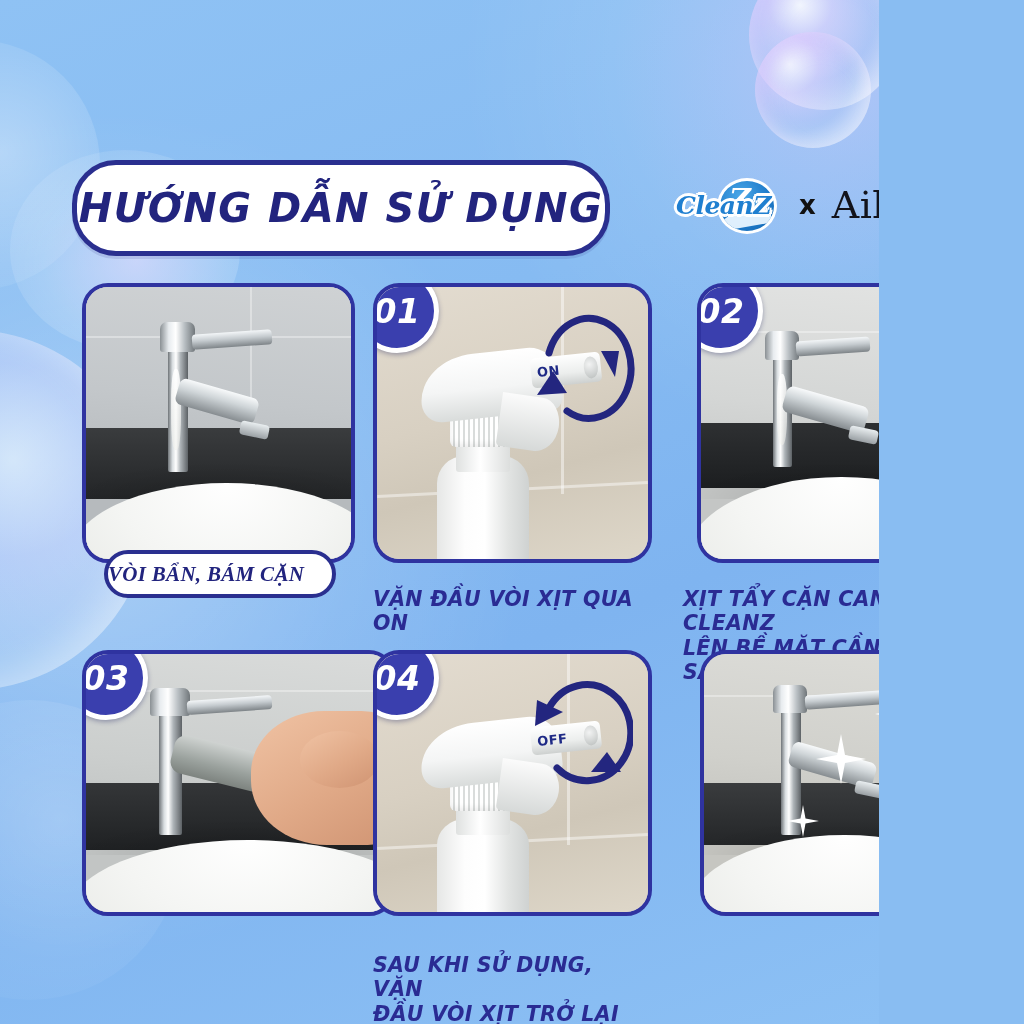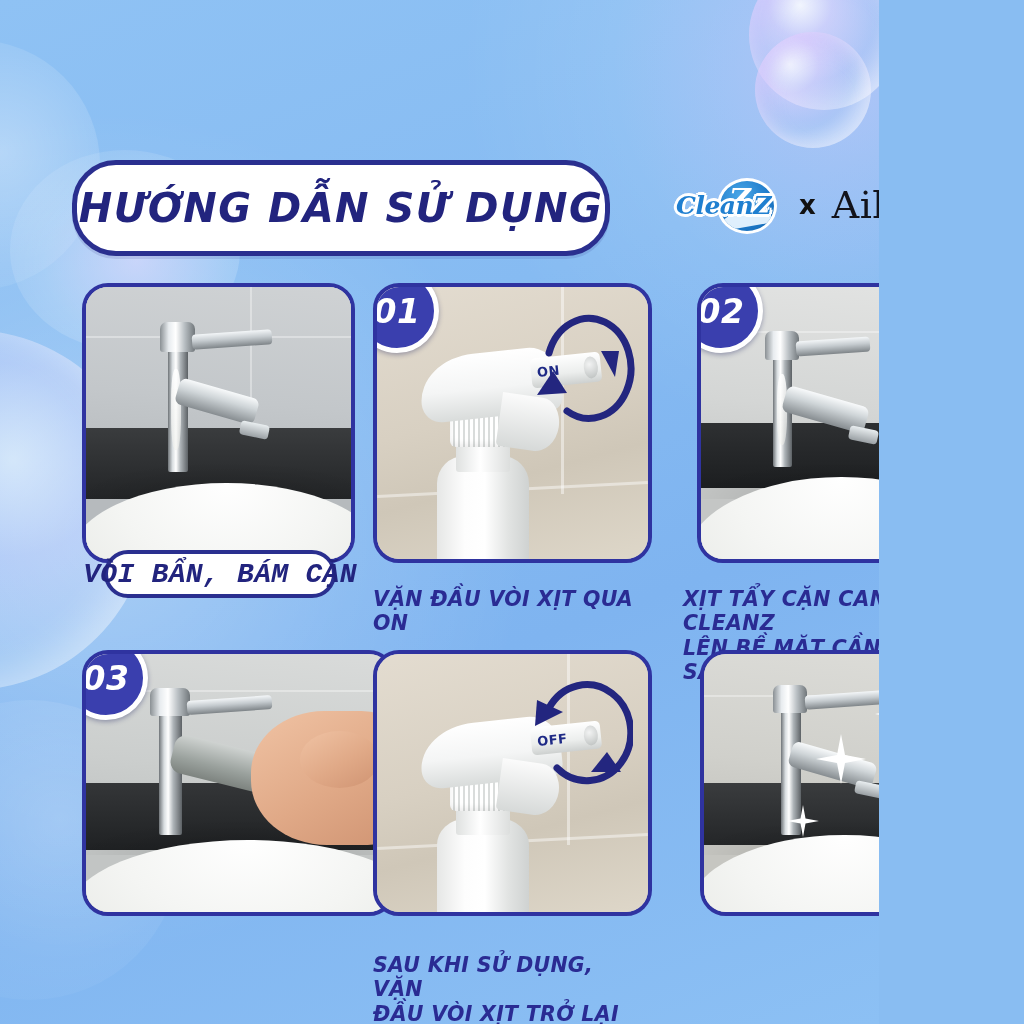--- a/index.html
+++ b/index.html
@@ -109,23 +109,23 @@
     font-size:33px;color:#fff;letter-spacing:.5px;
   }
 
   .capt{
     position:absolute;
     font-family:"DejaVu Sans",sans-serif;font-style:italic;font-weight:bold;
     font-size:20.5px;line-height:1.2;color:#2a2b93;letter-spacing:.3px;white-space:pre-line;
   }
   .capt-pill{
     position:absolute;background:#fff;border:4px solid #2a2f8f;border-radius:30px;
-    display:flex;align-items:center;justify-content:center;z-index:8;
-    font-family:Liberation Mono, monospace;font-style:italic;font-weight:bold;
-    font-size:28px;color:#22247e;letter-spacing:.3px;white-space:nowrap;
+    display:flex;align-items:center;z-index:8;
+    font-family:Liberation Serif, serif;font-style:italic;font-weight:bold;
+    font-size:21px;color:#22247e;letter-spacing:.3px;white-space:nowrap;
   }
 
   
   .tile-gray{position:absolute;inset:0;
     background:
       linear-gradient(185deg,#cfd2d4 0%,#c3c7ca 42%,#bcc0c3 58%,#b6babd 70%),
       #c2c6c9;}
   .tile-dark{position:absolute;left:0;right:0;bottom:24%;height:22%;
     background:linear-gradient(180deg,#3a3c3e,#232527);}
   .tile-seam{position:absolute;background:rgba(255,255,255,.35);}
@@ -323,20 +323,23 @@
       <div class="nozzle" style="top:27%;">
         <span class="nozzle-txt">OFF</span>
         <span class="nozzle-cap"></span>
       </div>
       <svg class="rot" width="110" height="126" style="left:146px;top:14px;" viewBox="0 0 110 126">
         <path d="M26 40 A 44 48 0 1 1 34 100" fill="none" stroke="#23267f" stroke-width="7" stroke-linecap="round"></path>
         <polygon points="14,32 12,58 40,44" fill="#23267f"></polygon>
         <polygon points="84,84 68,104 98,104" fill="#23267f"></polygon>
       </svg>
     </div>
+    <div class="badge" style="left:-22px;top:-18px;">
+      <span>04</span>
+    </div>
   </div>
   <div class="capt" style="left:373px;top:928px;width:275px;">
     <span>SAU KHI SỬ DỤNG, VẶN
 ĐẦU VÒI XỊT TRỞ LẠI OFF</span>
   </div>
 
   <div class="card" style="left:700px;top:650px;width:265px;height:258px;">
     <div class="photo">
       <div class="tile-gray" style="background:linear-gradient(185deg,#dcdcd8 0%,#d0d0cb 44%,#c6c6c1 64%);"></div>
       <div class="tile-seam" style="left:0;right:0;top:16%;height:2px;"></div>

